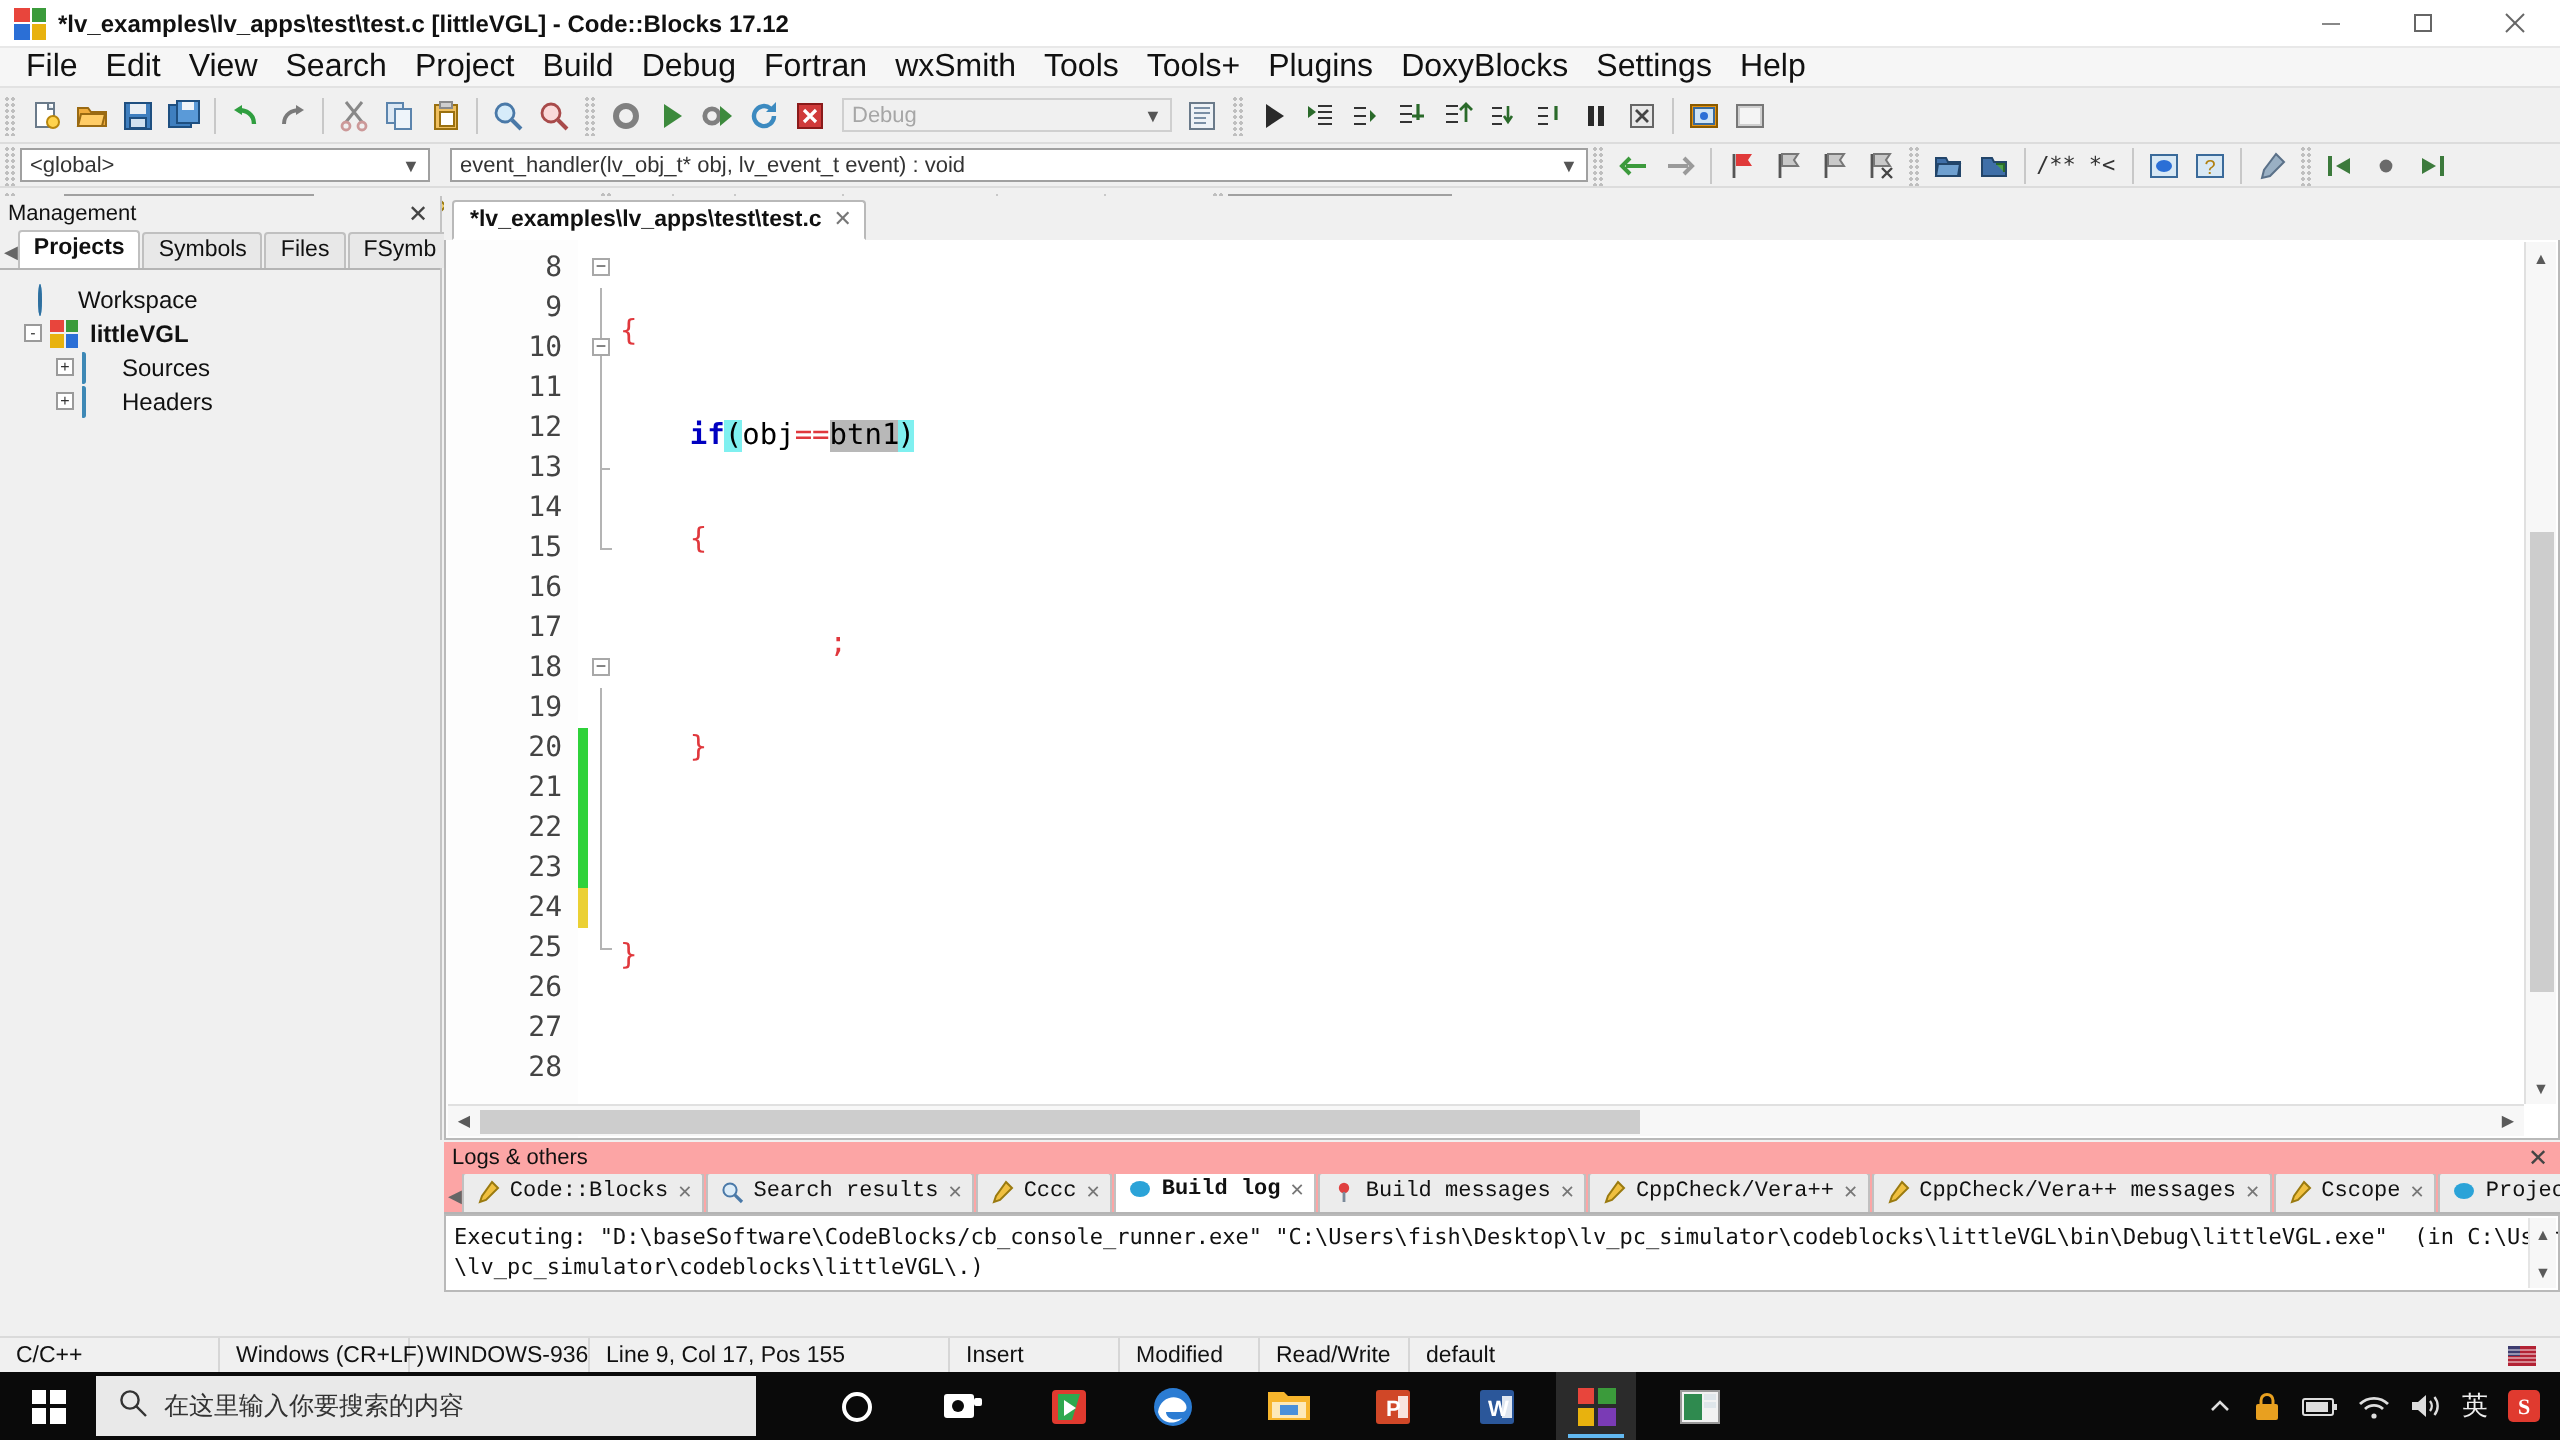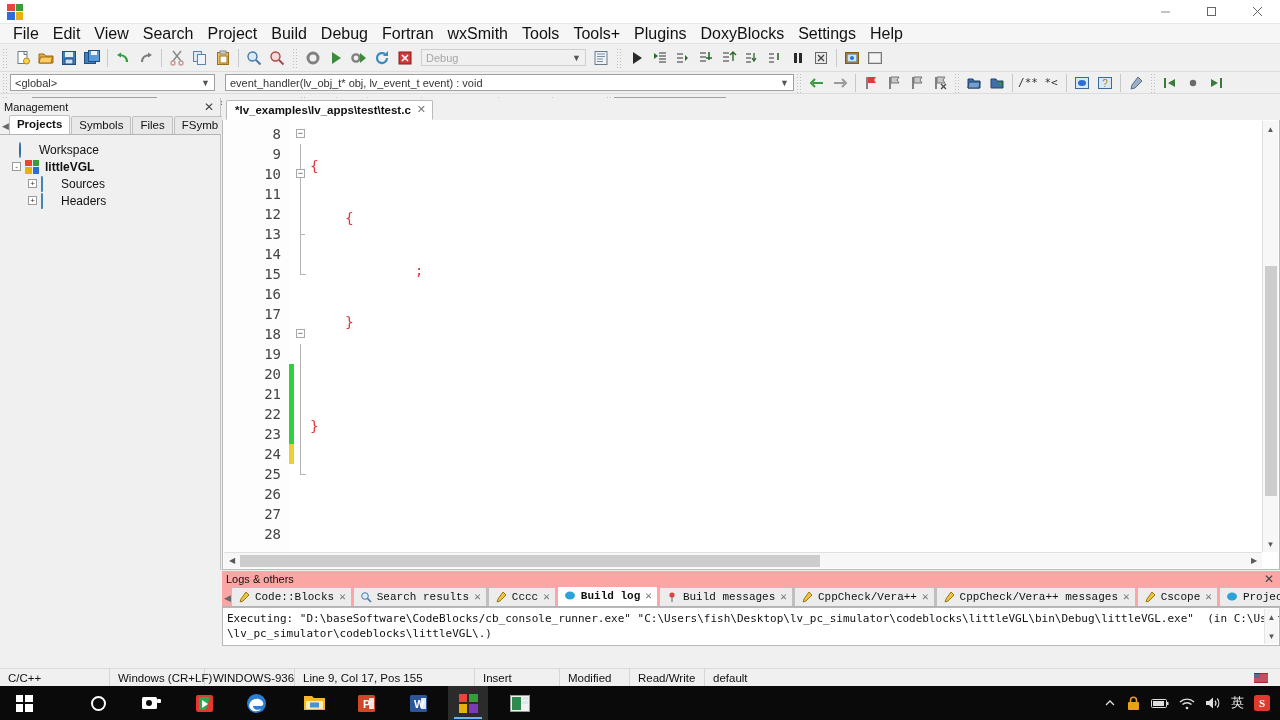--- a/index.html
+++ b/index.html
@@ -249,20 +249,21 @@
 
 <div id="app">
 
   <div class="titlebar">
     <div class="title-icon">
       <i></i>
         <i></i>
         <i></i>
         <i></i>
     </div>
+    <div class="title-text">*lv_examples\lv_apps\test\test.c [littleVGL] - Code::Blocks 17.12</div>
     <div class="win-buttons">
       <div class="win-btn">
         <svg width="11" height="11" viewBox="0 0 11 11">
             <line x1="1" y1="6" x2="10" y2="6" stroke="#888" stroke-width="1"></line>
           </svg>
       </div>
       <div class="win-btn">
         <svg width="11" height="11" viewBox="0 0 11 11">
             <rect x="1.5" y="1.5" width="8" height="8" fill="none" stroke="#666" stroke-width="1"></rect>
           </svg>
@@ -884,20 +885,21 @@
           <div class="fline">
               <span class="fend"></span>
             </div>
           <div class="fline"></div>
           <div class="fline"></div>
           <div class="fline"></div>
         </div>
 
         <div class="codetext">
           <div class="cline"><span class="brace">{</span></div>
+          <div class="cline">    <span class="kw">if</span><span class="bm">(</span><span>obj</span><span class="op">==</span><span class="sel">btn1</span><span class="caret"></span><span class="bm">)</span></div>
           <div class="cline">    <span class="brace">{</span></div>
           <div class="cline">            <span class="brace">;</span></div>
           <div class="cline">    <span class="brace">}</span></div>
           <div class="cline"></div>
           <div class="cline"><span class="brace">}</span></div>
           
           
           
           
           
@@ -1056,20 +1058,29 @@
 
   <div class="taskbar">
     <div class="start-btn">
       <span class="winlogo">
           <i></i>
           <i></i>
           <i></i>
           <i></i>
         </span>
     </div>
+    <div class="search-box">
+      <span>
+        <svg width="15" height="15" viewBox="0 0 15 15">
+            <circle cx="6" cy="6" r="4.3" fill="none" stroke="#333" stroke-width="1.2"></circle>
+            <line x1="9.2" y1="9.2" x2="14" y2="14" stroke="#333" stroke-width="1.2"></line>
+          </svg>
+      </span>
+      <span>在这里输入你要搜索的内容</span>
+    </div>
     <div class="tb-task" style="margin-left:30px">
       <svg width="17" height="17" viewBox="0 0 17 17">
           <circle cx="8.5" cy="8.5" r="6.5" fill="none" stroke="#fff" stroke-width="2"></circle>
         </svg>
     </div>
     <div class="tb-task" style="margin-left:14px">
       <svg width="20" height="16" viewBox="0 0 20 16">
           <rect x="0" y="2" width="15" height="12" rx="1.5" fill="#fff"></rect>
           <circle cx="7" cy="8" r="3" fill="#0a0a0a"></circle>
           <rect x="15" y="4" width="4" height="4" rx="1" fill="#fff"></rect>

